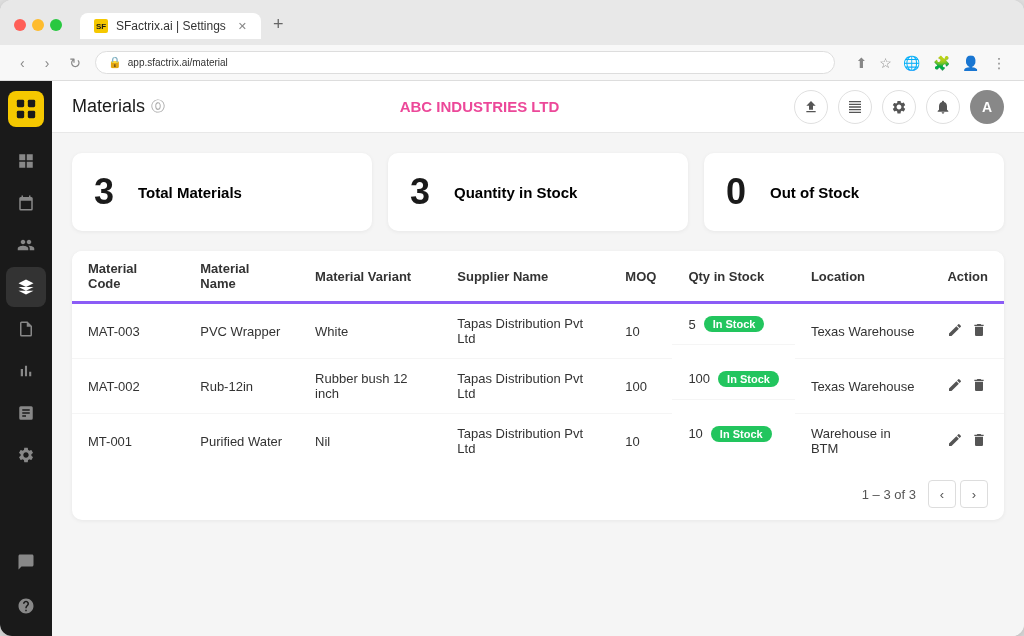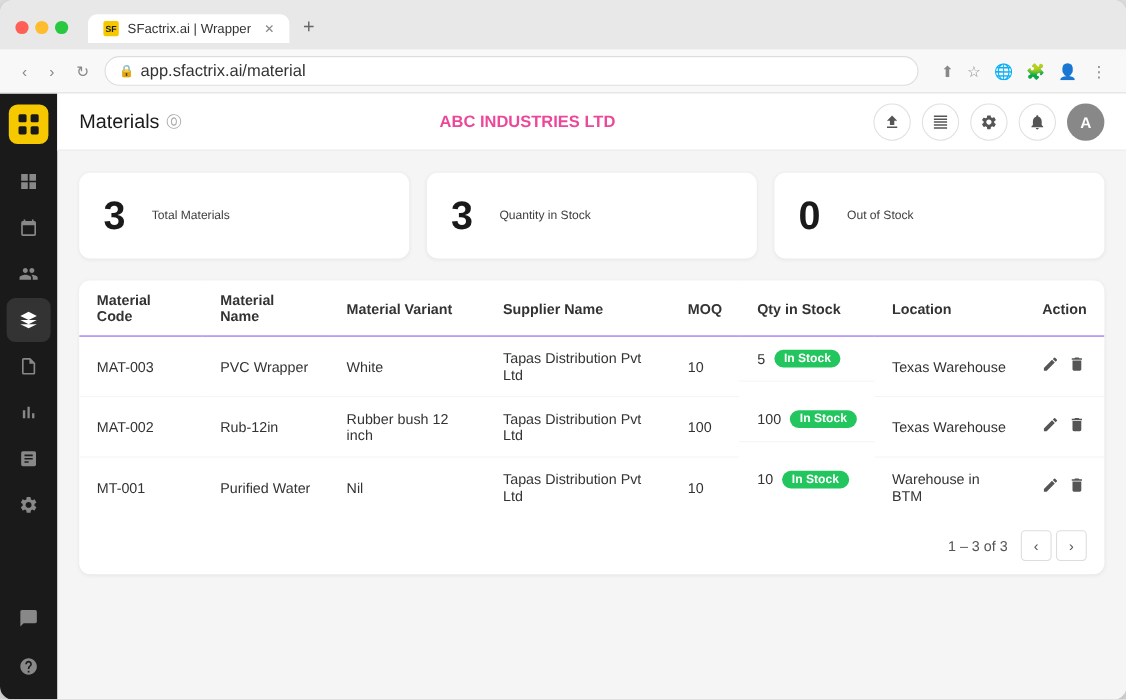--- a/index.html
+++ b/index.html
@@ -46,32 +46,32 @@
     .header-icon-btn { width: 34px; height: 34px; border-radius: 50%; background: none; border: 1px solid #e0e0e0; display: flex; align-items: center; justify-content: center; cursor: pointer; color: #555; font-size: 16px; }
     .header-avatar { width: 34px; height: 34px; border-radius: 50%; background: #888; display: flex; align-items: center; justify-content: center; color: #fff; font-size: 14px; font-weight: 600; cursor: pointer; }
 
     
     .page-content { flex: 1; padding: 20px; overflow-y: auto; }
 
     
     .stats-row { display: flex; gap: 16px; margin-bottom: 20px; }
     .stat-card { background: #fff; border-radius: 10px; padding: 18px 22px; display: flex; align-items: center; gap: 14px; flex: 1; box-shadow: 0 1px 4px rgba(0,0,0,0.06); }
     .stat-number { font-size: 36px; font-weight: 700; color: #1a1a1a; min-width: 30px; }
-    .stat-label { font-size: 11px; color: #404040; font-weight: 400; }
+    .stat-label { font-size: 15px; color: #000000; font-weight: 700; }
 
     
     .table-section { background: #fff; border-radius: 10px; box-shadow: 0 1px 4px rgba(0,0,0,0.06); overflow: hidden; }
     .table-toolbar { padding: 14px 16px; display: flex; align-items: center; justify-content: space-between; }
     .search-input { border: 1px solid #e0e0e0; border-radius: 6px; padding: 7px 12px; font-size: 13px; color: #333; width: 200px; outline: none; }
     .search-input::placeholder { color: #bbb; }
     .add-btn { background: #1a1a1a; color: #fff; border: none; border-radius: 6px; padding: 8px 16px; font-size: 13px; font-weight: 500; cursor: pointer; }
 
     
     .data-table { width: 100%; border-collapse: collapse; }
-    .data-table th { padding: 10px 16px; text-align: left; font-size: 13px; font-weight: 600; color: #333; border-bottom: 1px solid #8b5cf6; background: #fff; }
+    .data-table th { padding: 10px 16px; text-align: left; font-size: 13px; font-weight: 600; color: #333; border-bottom: 3px solid #8b5cf6; background: #fff; }
     .data-table td { padding: 12px 16px; font-size: 13px; color: #333; border-bottom: 1px solid #f5f5f5; }
     .data-table tr:last-child td { border-bottom: none; }
     .in-stock-badge { background: #22c55e; color: #fff; border-radius: 20px; padding: 2px 9px; font-size: 11px; font-weight: 600; white-space: nowrap; }
     .action-icons { display: flex; gap: 8px; align-items: center; }
     .action-icon { color: #555; cursor: pointer; font-size: 15px; }
 
     
     .pagination { display: flex; align-items: center; justify-content: flex-end; padding: 12px 16px; gap: 12px; font-size: 13px; color: #555; }
     .items-per-page { display: flex; align-items: center; gap: 6px; }
     .per-page-select { border: 1px solid #ddd; border-radius: 4px; padding: 3px 6px; font-size: 12px; color: #333; }
@@ -88,34 +88,34 @@
     <div class="traffic-lights">
       <div class="traffic-light tl-red"></div>
       <div class="traffic-light tl-yellow"></div>
       <div class="traffic-light tl-green"></div>
     </div>
     <div class="browser-tabs">
       <div class="browser-tab">
         <div class="tab-favicon">
           <span style="color:#1a1a1a;font-weight:bold;font-size:8px;">SF</span>
         </div>
-        <span style="font-size:12px;color:#333;white-space:nowrap;overflow:hidden;text-overflow:ellipsis;max-width:140px;">SFactrix.ai | Wrapper</span>
+        <span style="font-size:12px;color:#333;white-space:nowrap;overflow:hidden;text-overflow:ellipsis;max-width:140px;">SFactrix.ai | Settings</span>
         <span class="tab-close">✕</span>
       </div>
       <button class="tab-new">+</button>
     </div>
   </div>
 
   <div class="browser-nav">
     <button class="nav-btn">‹</button>
     <button class="nav-btn">›</button>
     <button class="nav-btn">↻</button>
     <div class="address-bar">
       <span class="lock-icon">🔒</span>
-      <span style="font-size:15px;">app.sfactrix.ai/material</span>
+      <span style="font-size:10px;">app.sfactrix.ai/material</span>
     </div>
     <div class="browser-actions">
       <button class="browser-action-btn">⬆</button>
       <button class="browser-action-btn">☆</button>
       <button class="browser-action-btn">🌐</button>
       <button class="browser-action-btn">🧩</button>
       <button class="browser-action-btn">👤</button>
       <button class="browser-action-btn">⋮</button>
     </div>
   </div>

